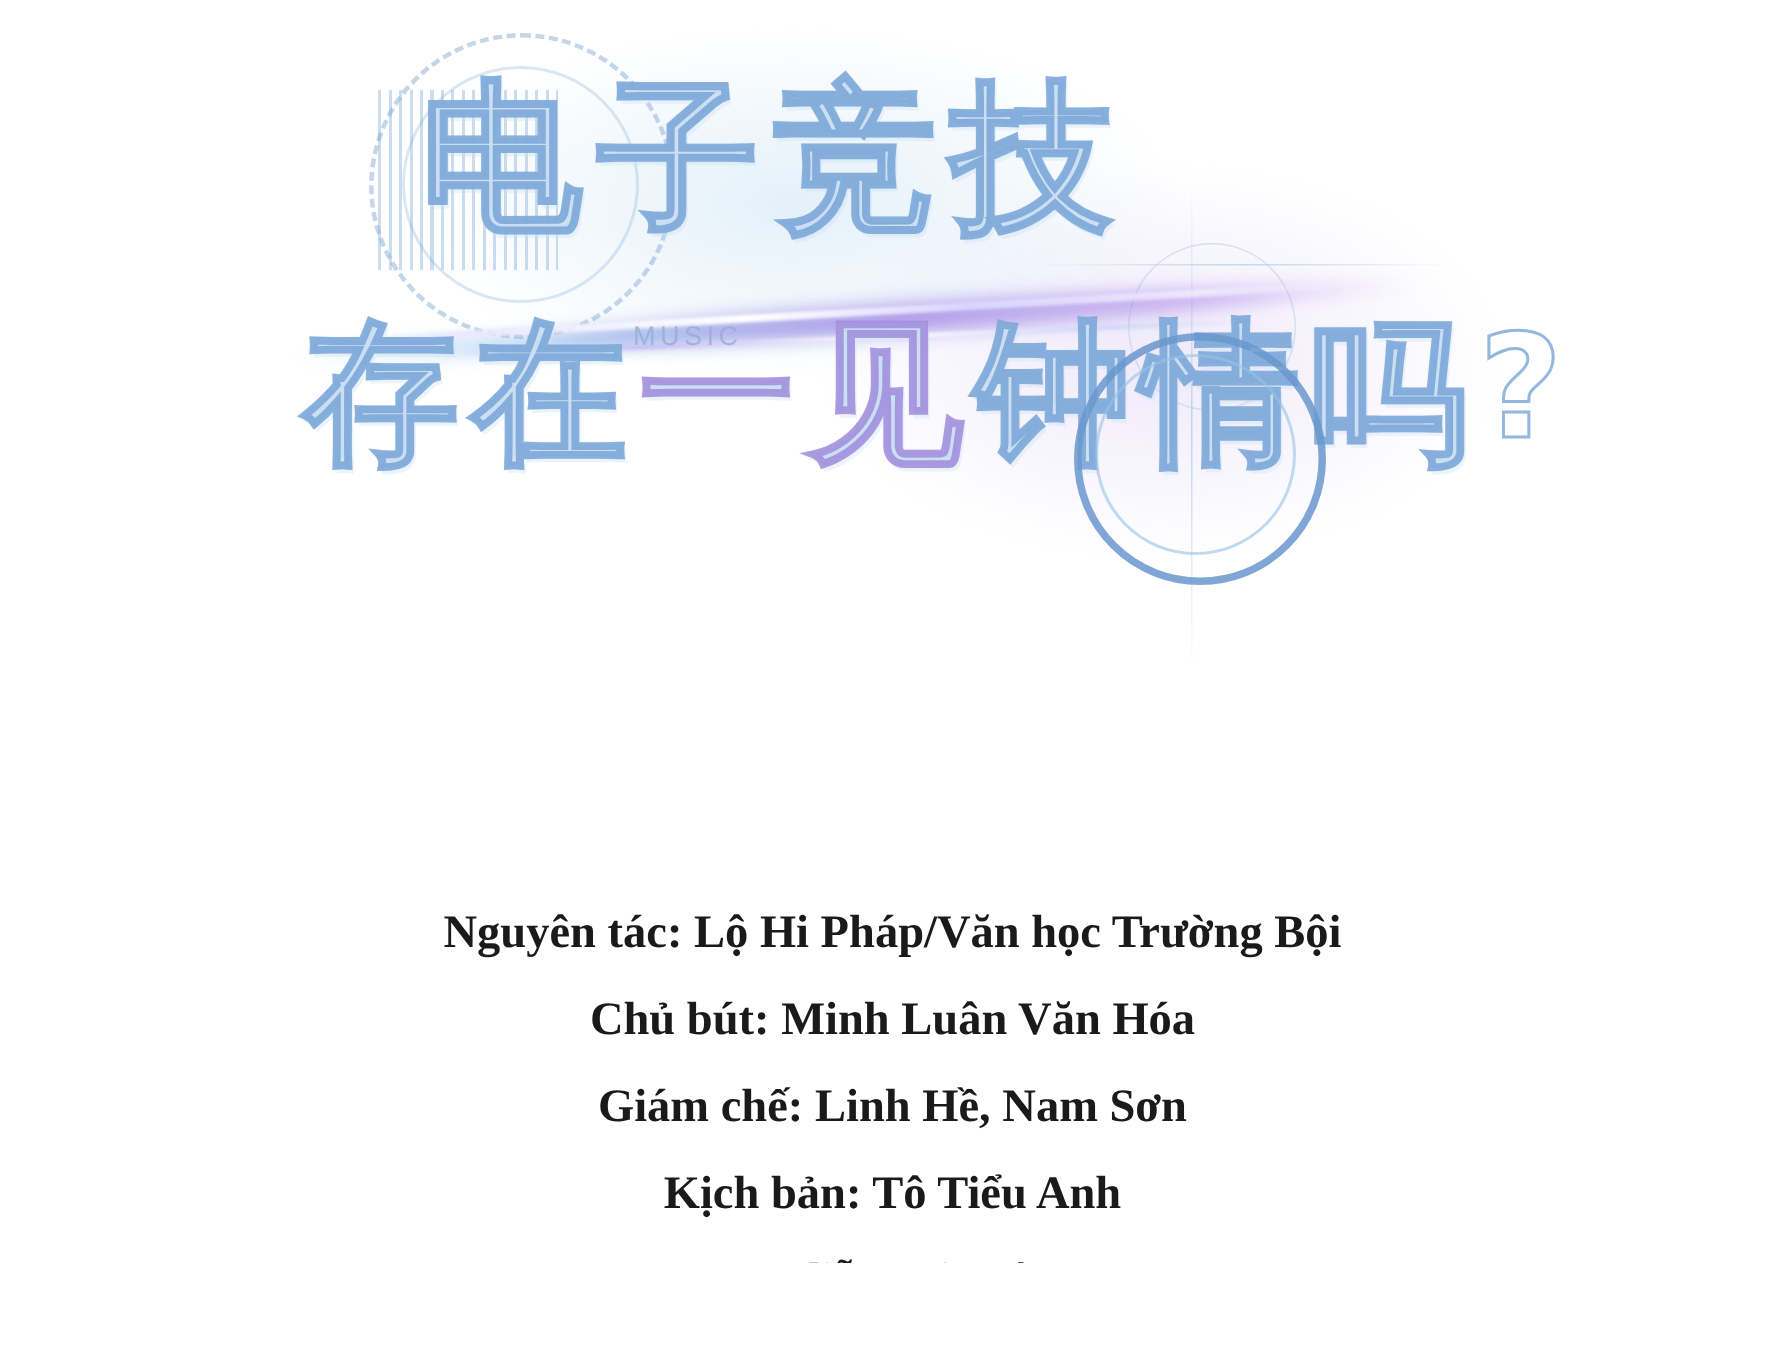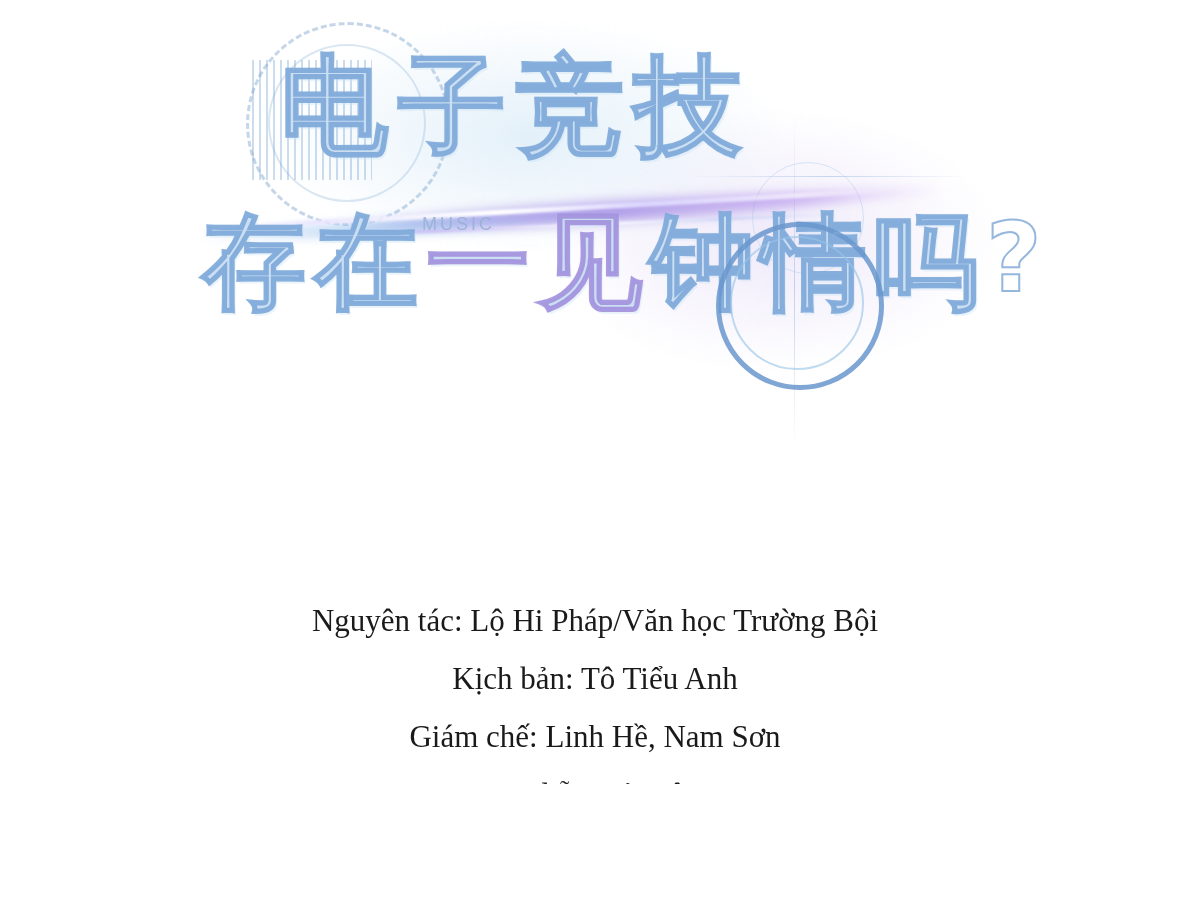--- a/index.html
+++ b/index.html
@@ -229,21 +229,21 @@
   
   .credits {
     position: absolute;
     left: 0;
     top: 592px;
     width: 1190px;
     text-align: center;
   }
   .credit-line {
     font-family: "Liberation Serif", serif;
-    font-weight: 400;
+    font-weight: 700;
     font-size: 31px;
     color: #1a1a1a;
     line-height: 58px;
     white-space: nowrap;
   }
   .credit-line.clipped {
     overflow: hidden;
     height: 18px;
     line-height: 58px;
   }
@@ -286,18 +286,19 @@
       <span class="ch">吗</span>
       <span class="qmark">?</span>
     </div>
 
     <div class="ring-solid"></div>
     <div class="ring-solid-2"></div>
   </div>
 
   <div class="credits">
     <div class="credit-line">Nguyên tác: Lộ Hi Pháp/Văn học Trường Bội</div>
+    <div class="credit-line">Chủ bút: Minh Luân Văn Hóa</div>
+    <div class="credit-line">Giám chế: Linh Hề, Nam Sơn</div>
     <div class="credit-line">Kịch bản: Tô Tiểu Anh</div>
-    <div class="credit-line">Giám chế: Linh Hề, Nam Sơn</div>
     <div class="credit-line clipped">Đạo diễn: Dĩ Mộng</div>
   </div>
 
 </div>
 
 </body></html>

